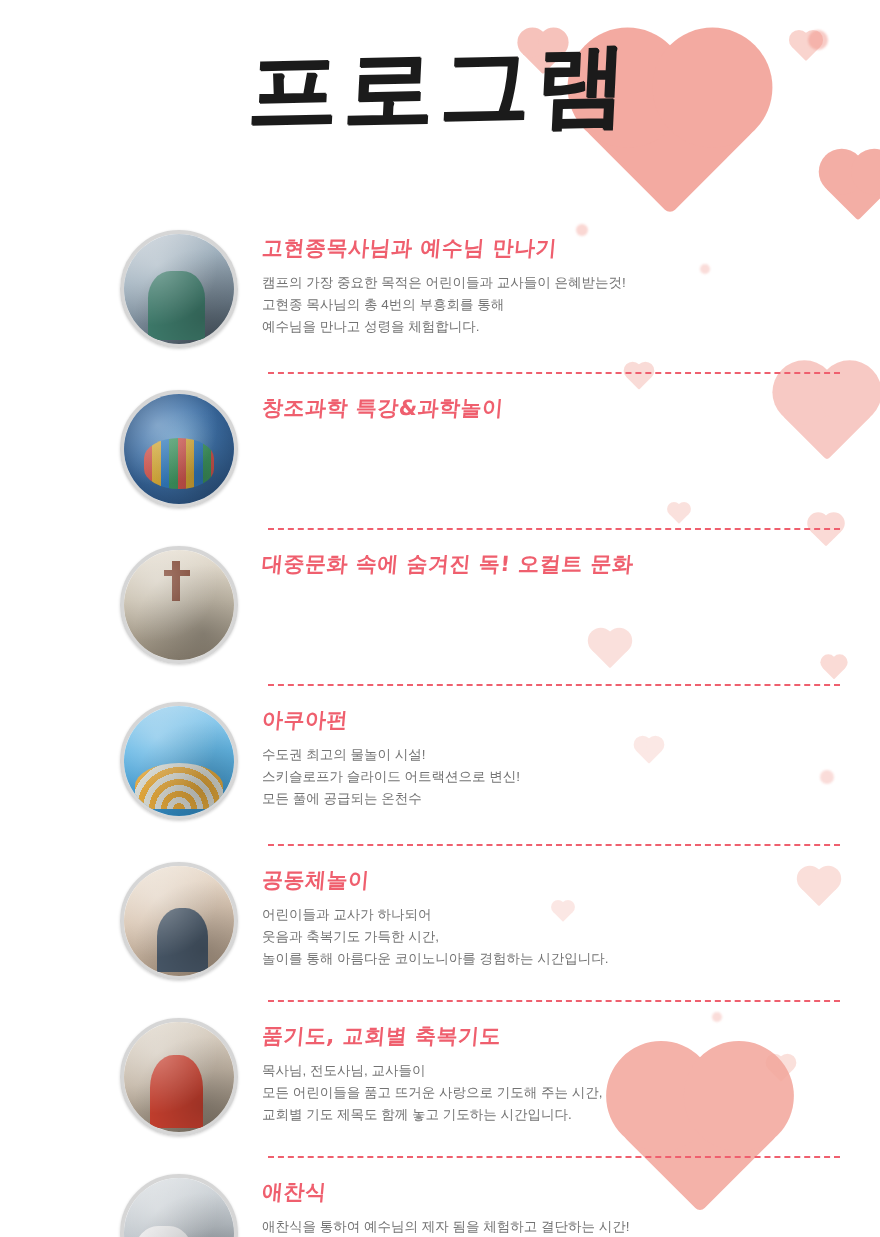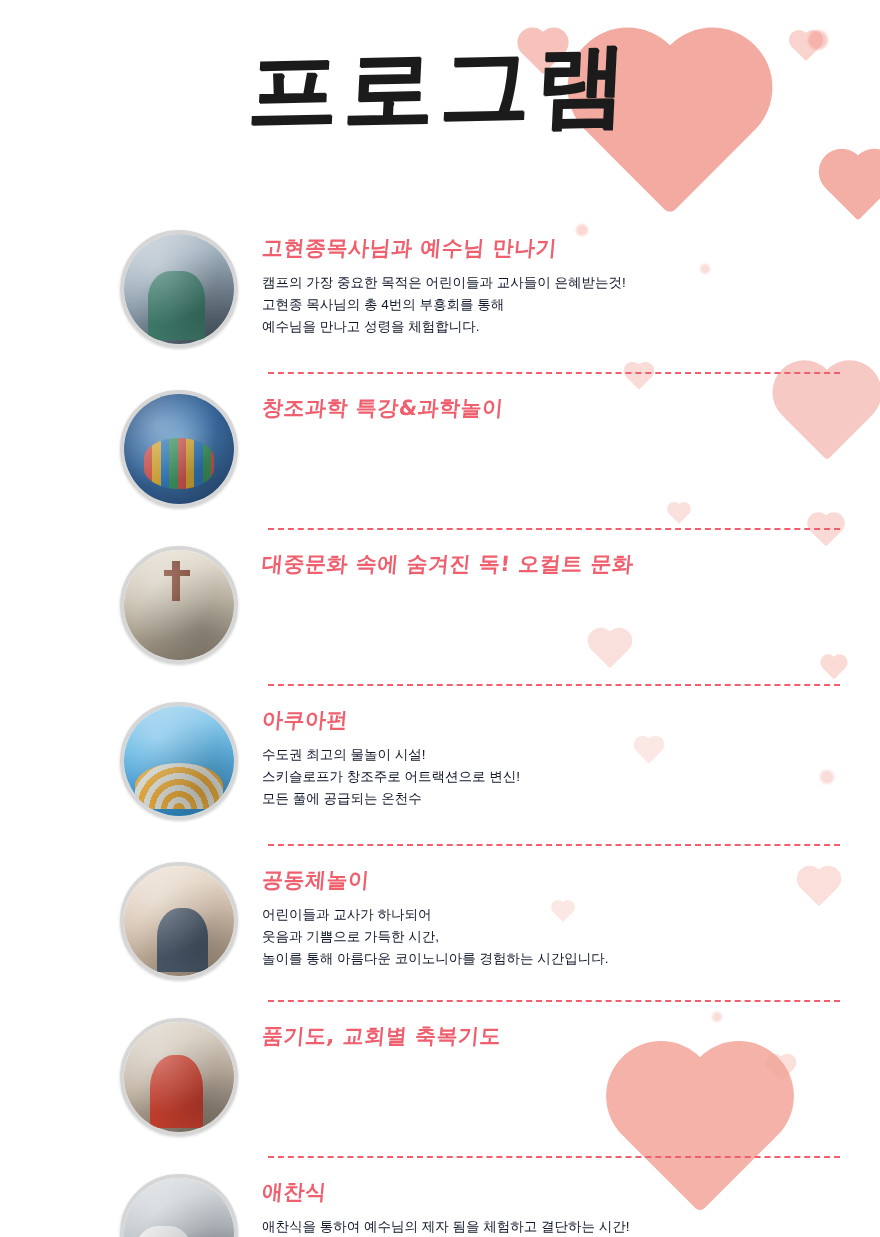--- a/index.html
+++ b/index.html
@@ -171,21 +171,21 @@
     font-size: 21px;
     font-weight: bold;
     letter-spacing: .5px;
     margin: 0 0 10px 0;
     transform: skewX(-5deg);
     transform-origin: left center;
     display: inline-block;
   }
   .item-desc {
     font-family: "Liberation Sans", sans-serif;
-    color: #0f172a;
+    color: #737373;
     font-size: 13.5px;
     line-height: 1.62;
     white-space: pre-line;
     margin: 0;
   }
   .divider {
     height: 0;
     border-top: 2px dashed #ef5f6e;
     margin: 0 40px 0 268px;
   }
@@ -336,49 +336,52 @@
   <div class="divider"></div>
   <div class="spacer-sm"></div>
 
   <div class="item">
     <div class="thumb">
         <div class="ph ph4"></div>
       </div>
     <div class="body">
       <div class="item-title">아쿠아펀</div>
       <p class="item-desc">수도권 최고의 물놀이 시설!
-스키슬로프가 창조주로 어트랙션으로 변신!
+스키슬로프가 슬라이드 어트랙션으로 변신!
 모든 풀에 공급되는 온천수</p>
     </div>
   </div>
   <div class="spacer-sm"></div>
   <div class="divider"></div>
   <div class="spacer-sm"></div>
 
   <div class="item">
     <div class="thumb">
         <div class="ph ph5"></div>
       </div>
     <div class="body">
       <div class="item-title">공동체놀이</div>
       <p class="item-desc">어린이들과 교사가 하나되어
-웃음과 기쁨으로 가득한 시간,
+웃음과 축복기도 가득한 시간,
 놀이를 통해 아름다운 코이노니아를 경험하는 시간입니다.</p>
     </div>
   </div>
   <div class="spacer-xs"></div>
   <div class="divider"></div>
   <div class="spacer-sm"></div>
 
   <div class="item">
     <div class="thumb">
         <div class="ph ph6"></div>
       </div>
     <div class="body">
       <div class="item-title">품기도, 교회별 축복기도</div>
+      <p class="item-desc">목사님, 전도사님, 교사들이
+모든 어린이들을 품고 뜨거운 사랑으로 기도해 주는 시간,
+교회별 기도 제목도 함께 놓고 기도하는 시간입니다.</p>
     </div>
   </div>
   <div class="spacer-xs"></div>
   <div class="divider"></div>
   <div class="spacer-sm"></div>
 
   <div class="item">
     <div class="thumb">
         <div class="ph ph7"></div>
       </div>

